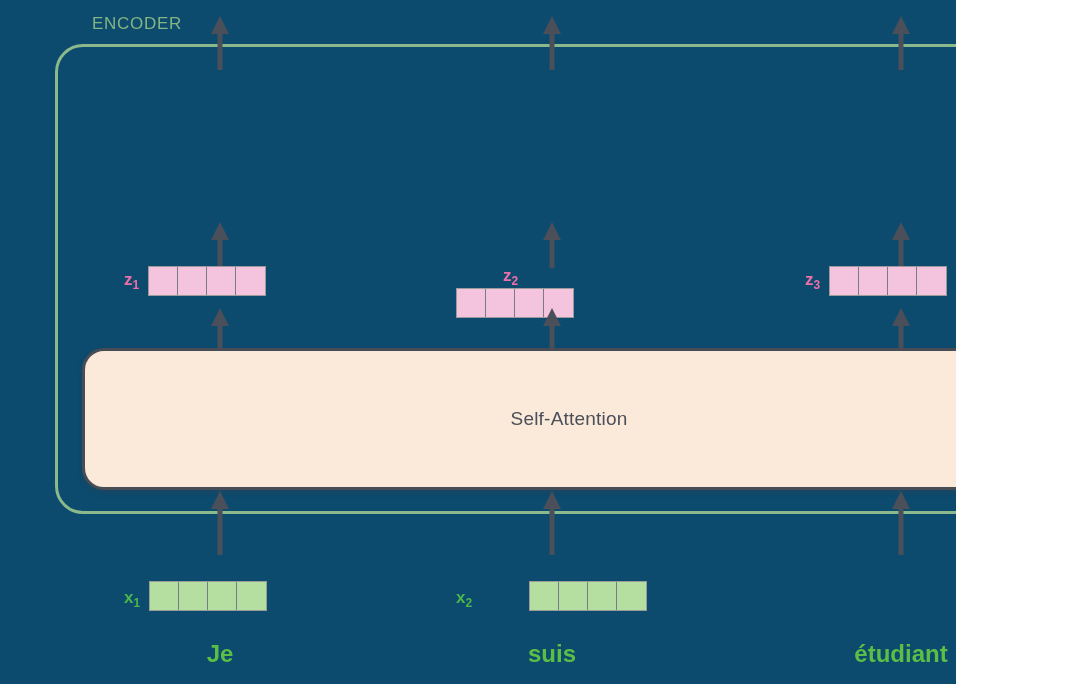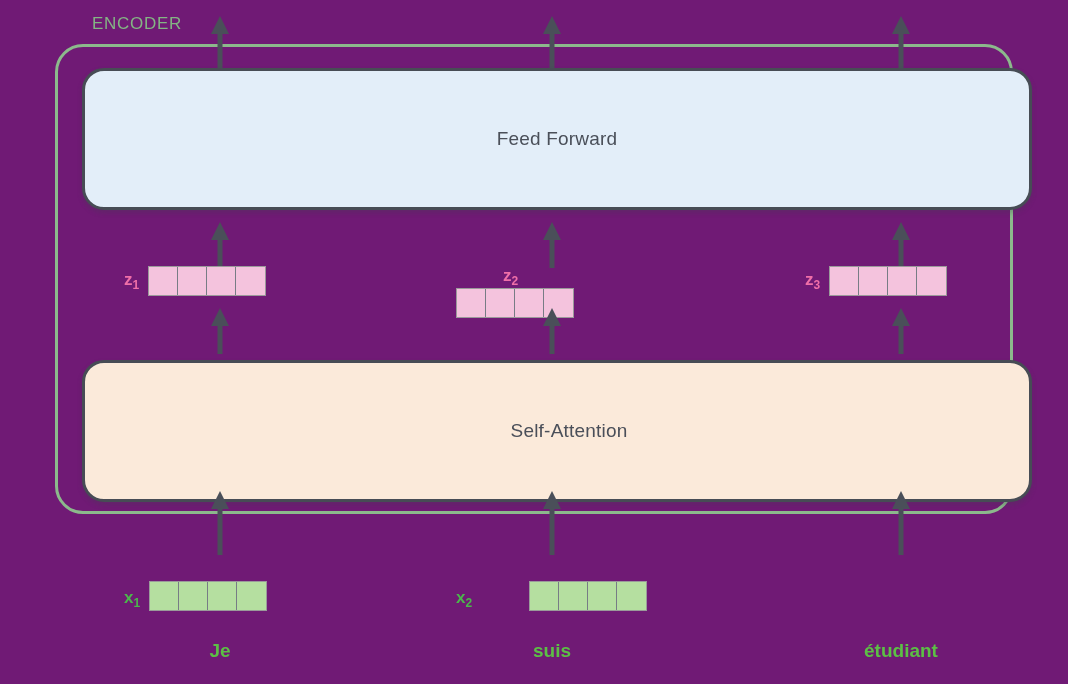--- a/index.html
+++ b/index.html
@@ -5,23 +5,23 @@
   html, body {
     margin: 0;
     padding: 0;
     background: #ffffff;
   }
   body {
     font-family: "Liberation Sans", sans-serif;
   }
   #stage {
     position: relative;
-    width: 1068px;
+    width: 956px;
     height: 684px;
-    background: #701a75;
+    background: #0c4a6e;
     overflow: hidden;
   }
 
   
   #encoder-box {
     position: absolute;
     left: 55px;
     top: 44px;
     width: 958px;
     height: 470px;
@@ -59,21 +59,21 @@
   }
   #feed-forward-box {
     left: 82px;
     top: 68px;
     width: 950px;
     height: 142px;
     background: #e3eef9;
   }
   #self-attention-box {
     left: 82px;
-    top: 360px;
+    top: 348px;
     width: 950px;
     height: 142px;
     background: #fbeada;
     padding-left: 24px;
   }
 
   
   .arrow {
     position: absolute;
     width: 22px;
@@ -109,21 +109,21 @@
     border-right: 1px solid #777c85;
     box-sizing: border-box;
   }
   .cell:last-child { border-right: none; }
   .cell.z { background: #f4c3dd; }
   .cell.x { background: #b5dfa0; }
 
   
   .word {
     position: absolute;
-    font-size: 19px;
+    font-size: 24px;
     font-weight: bold;
     color: #5cbf45;
     white-space: nowrap;
     text-align: center;
     transform: translateX(-50%);
   }
 </style>
 </head>
 <body>
 
@@ -144,23 +144,20 @@
       <path d="M11 2 L20 20 L2 20 Z" fill="#4a4f59"></path>
     </svg>
   </div>
   <div class="arrow" style="left:890px; top:14px;">
     <svg width="22" height="56" viewBox="0 0 22 56">
       <path d="M11 56 L11 18" stroke="#4a4f59" stroke-width="5" fill="none"></path>
       <path d="M11 2 L20 20 L2 20 Z" fill="#4a4f59"></path>
     </svg>
   </div>
 
-  <div class="sublayer" id="feed-forward-box">
-    <span class="sublayer-label">Feed Forward</span>
-  </div>
 
   <div class="arrow" style="left:209px; top:220px;">
     <svg width="22" height="48" viewBox="0 0 22 48">
       <path d="M11 48 L11 18" stroke="#4a4f59" stroke-width="5" fill="none"></path>
       <path d="M11 2 L20 20 L2 20 Z" fill="#4a4f59"></path>
     </svg>
   </div>
   <div class="arrow" style="left:541px; top:220px;">
     <svg width="22" height="48" viewBox="0 0 22 48">
       <path d="M11 48 L11 18" stroke="#4a4f59" stroke-width="5" fill="none"></path>

